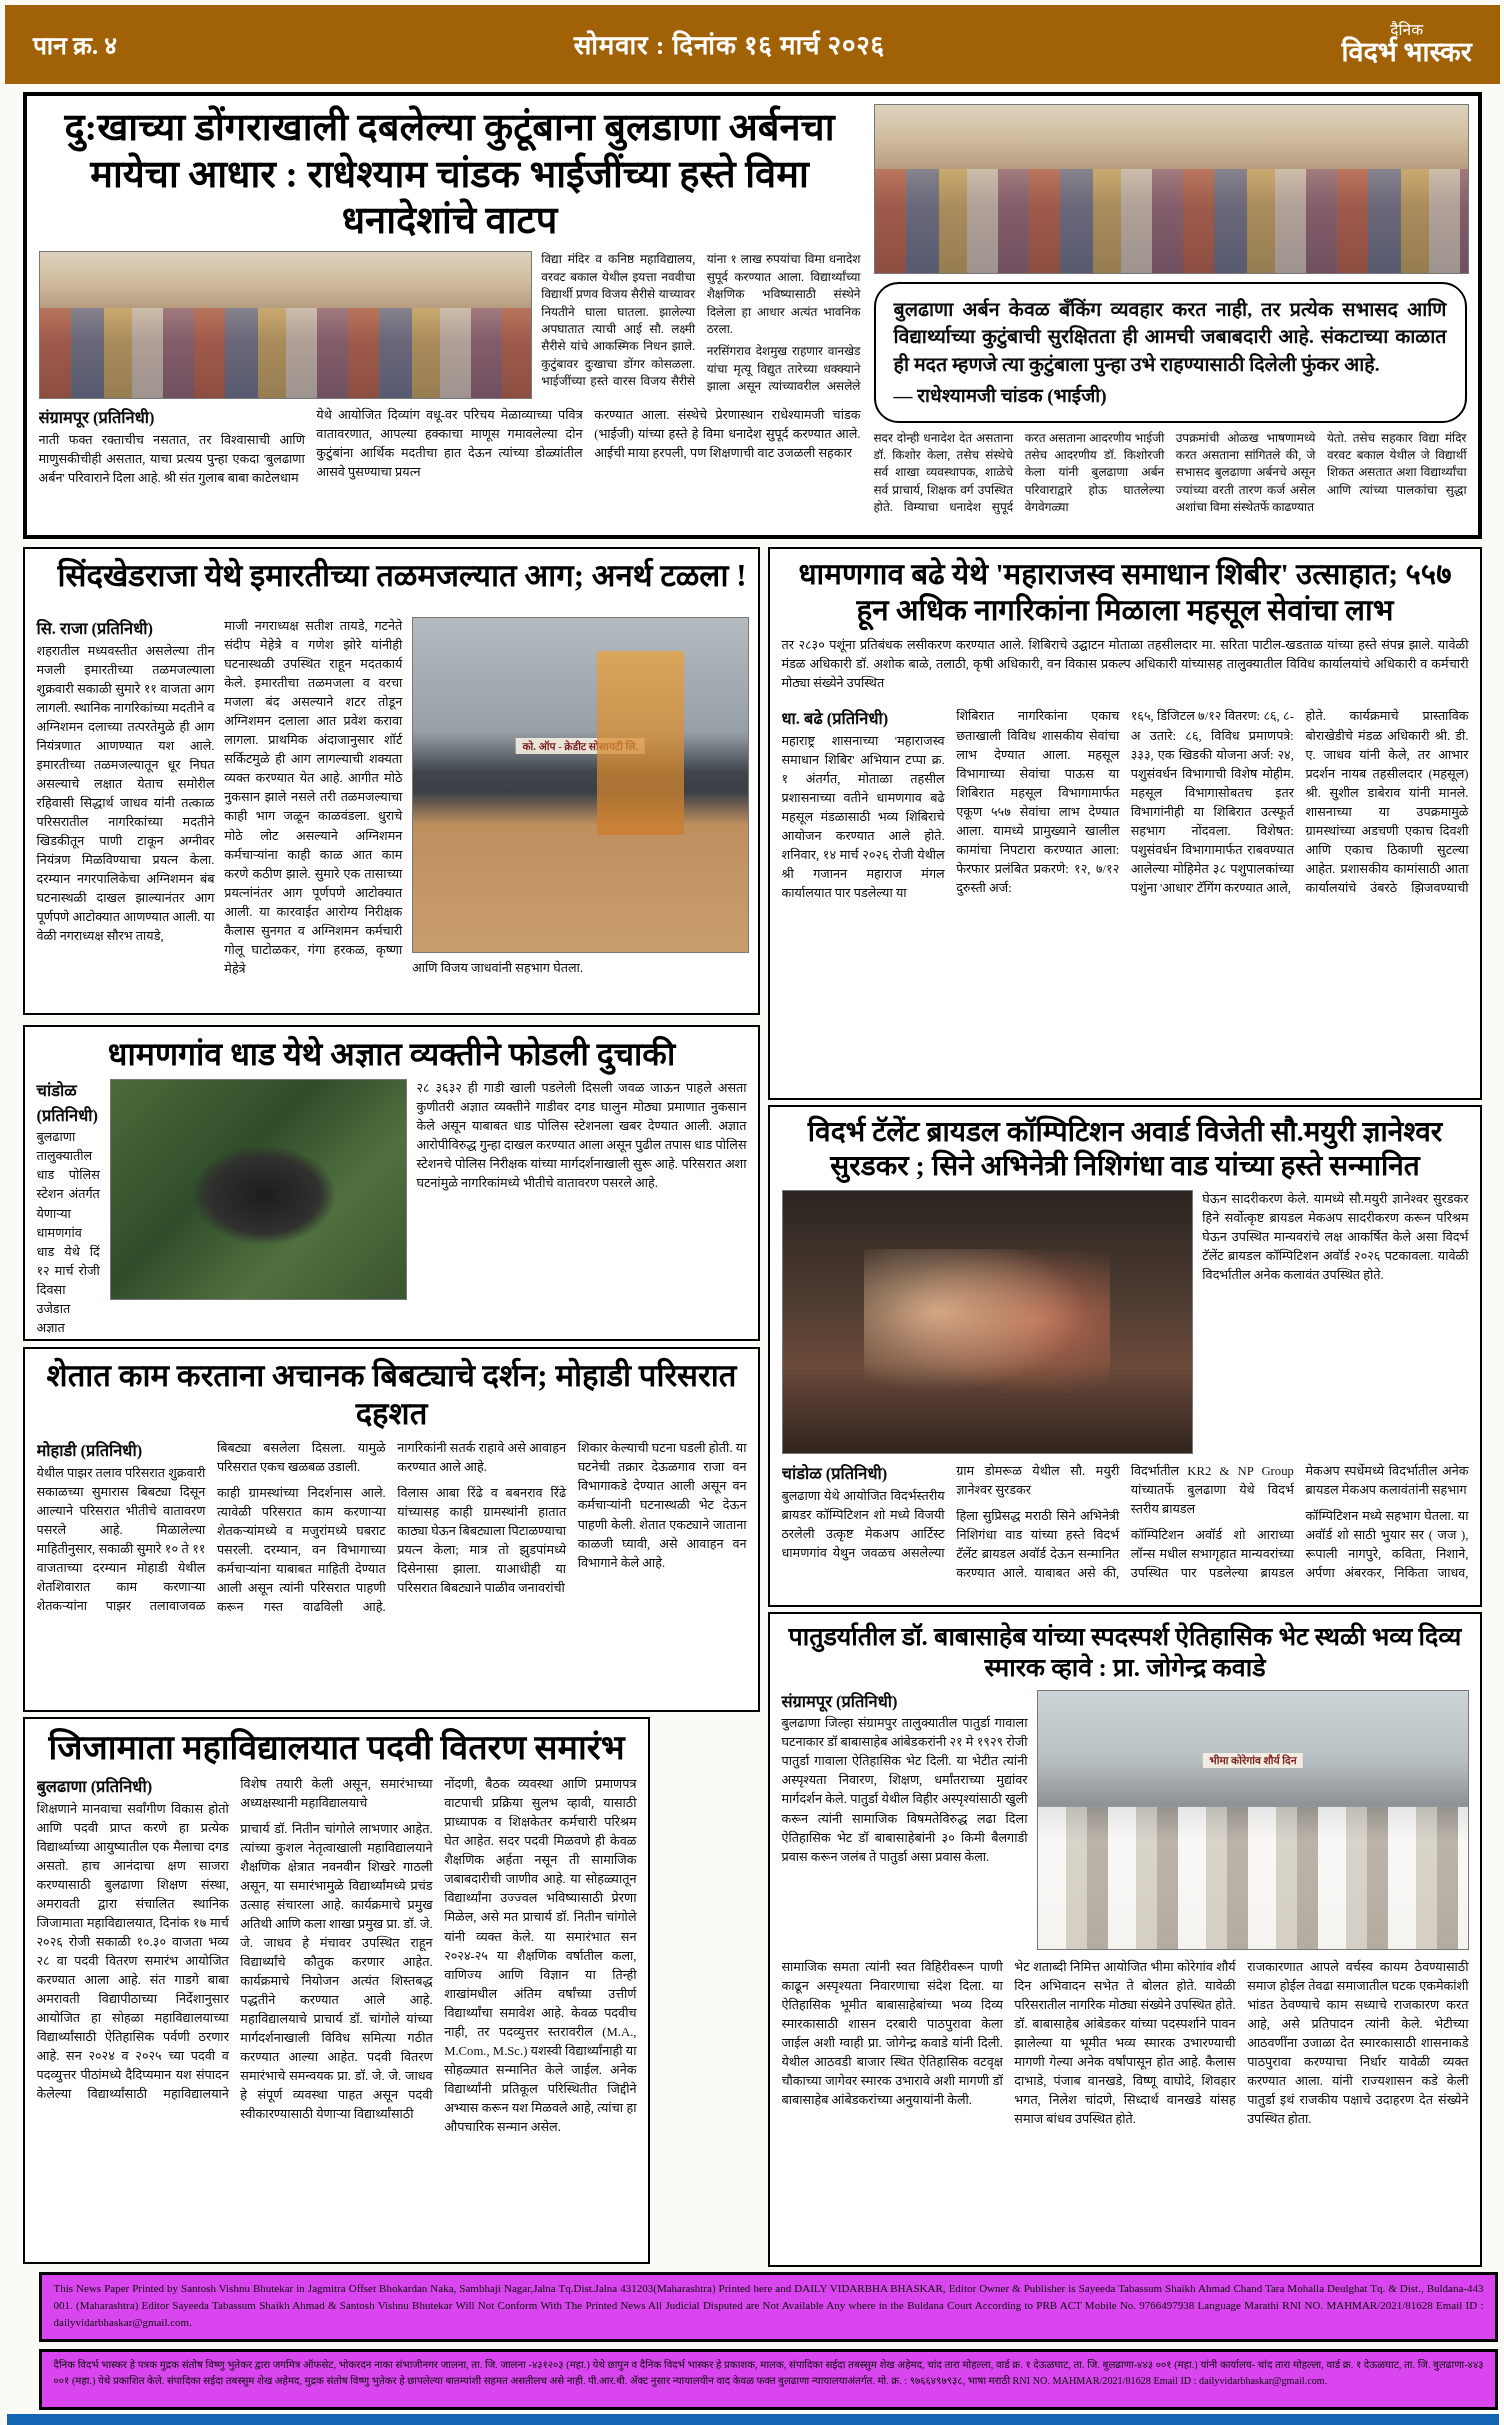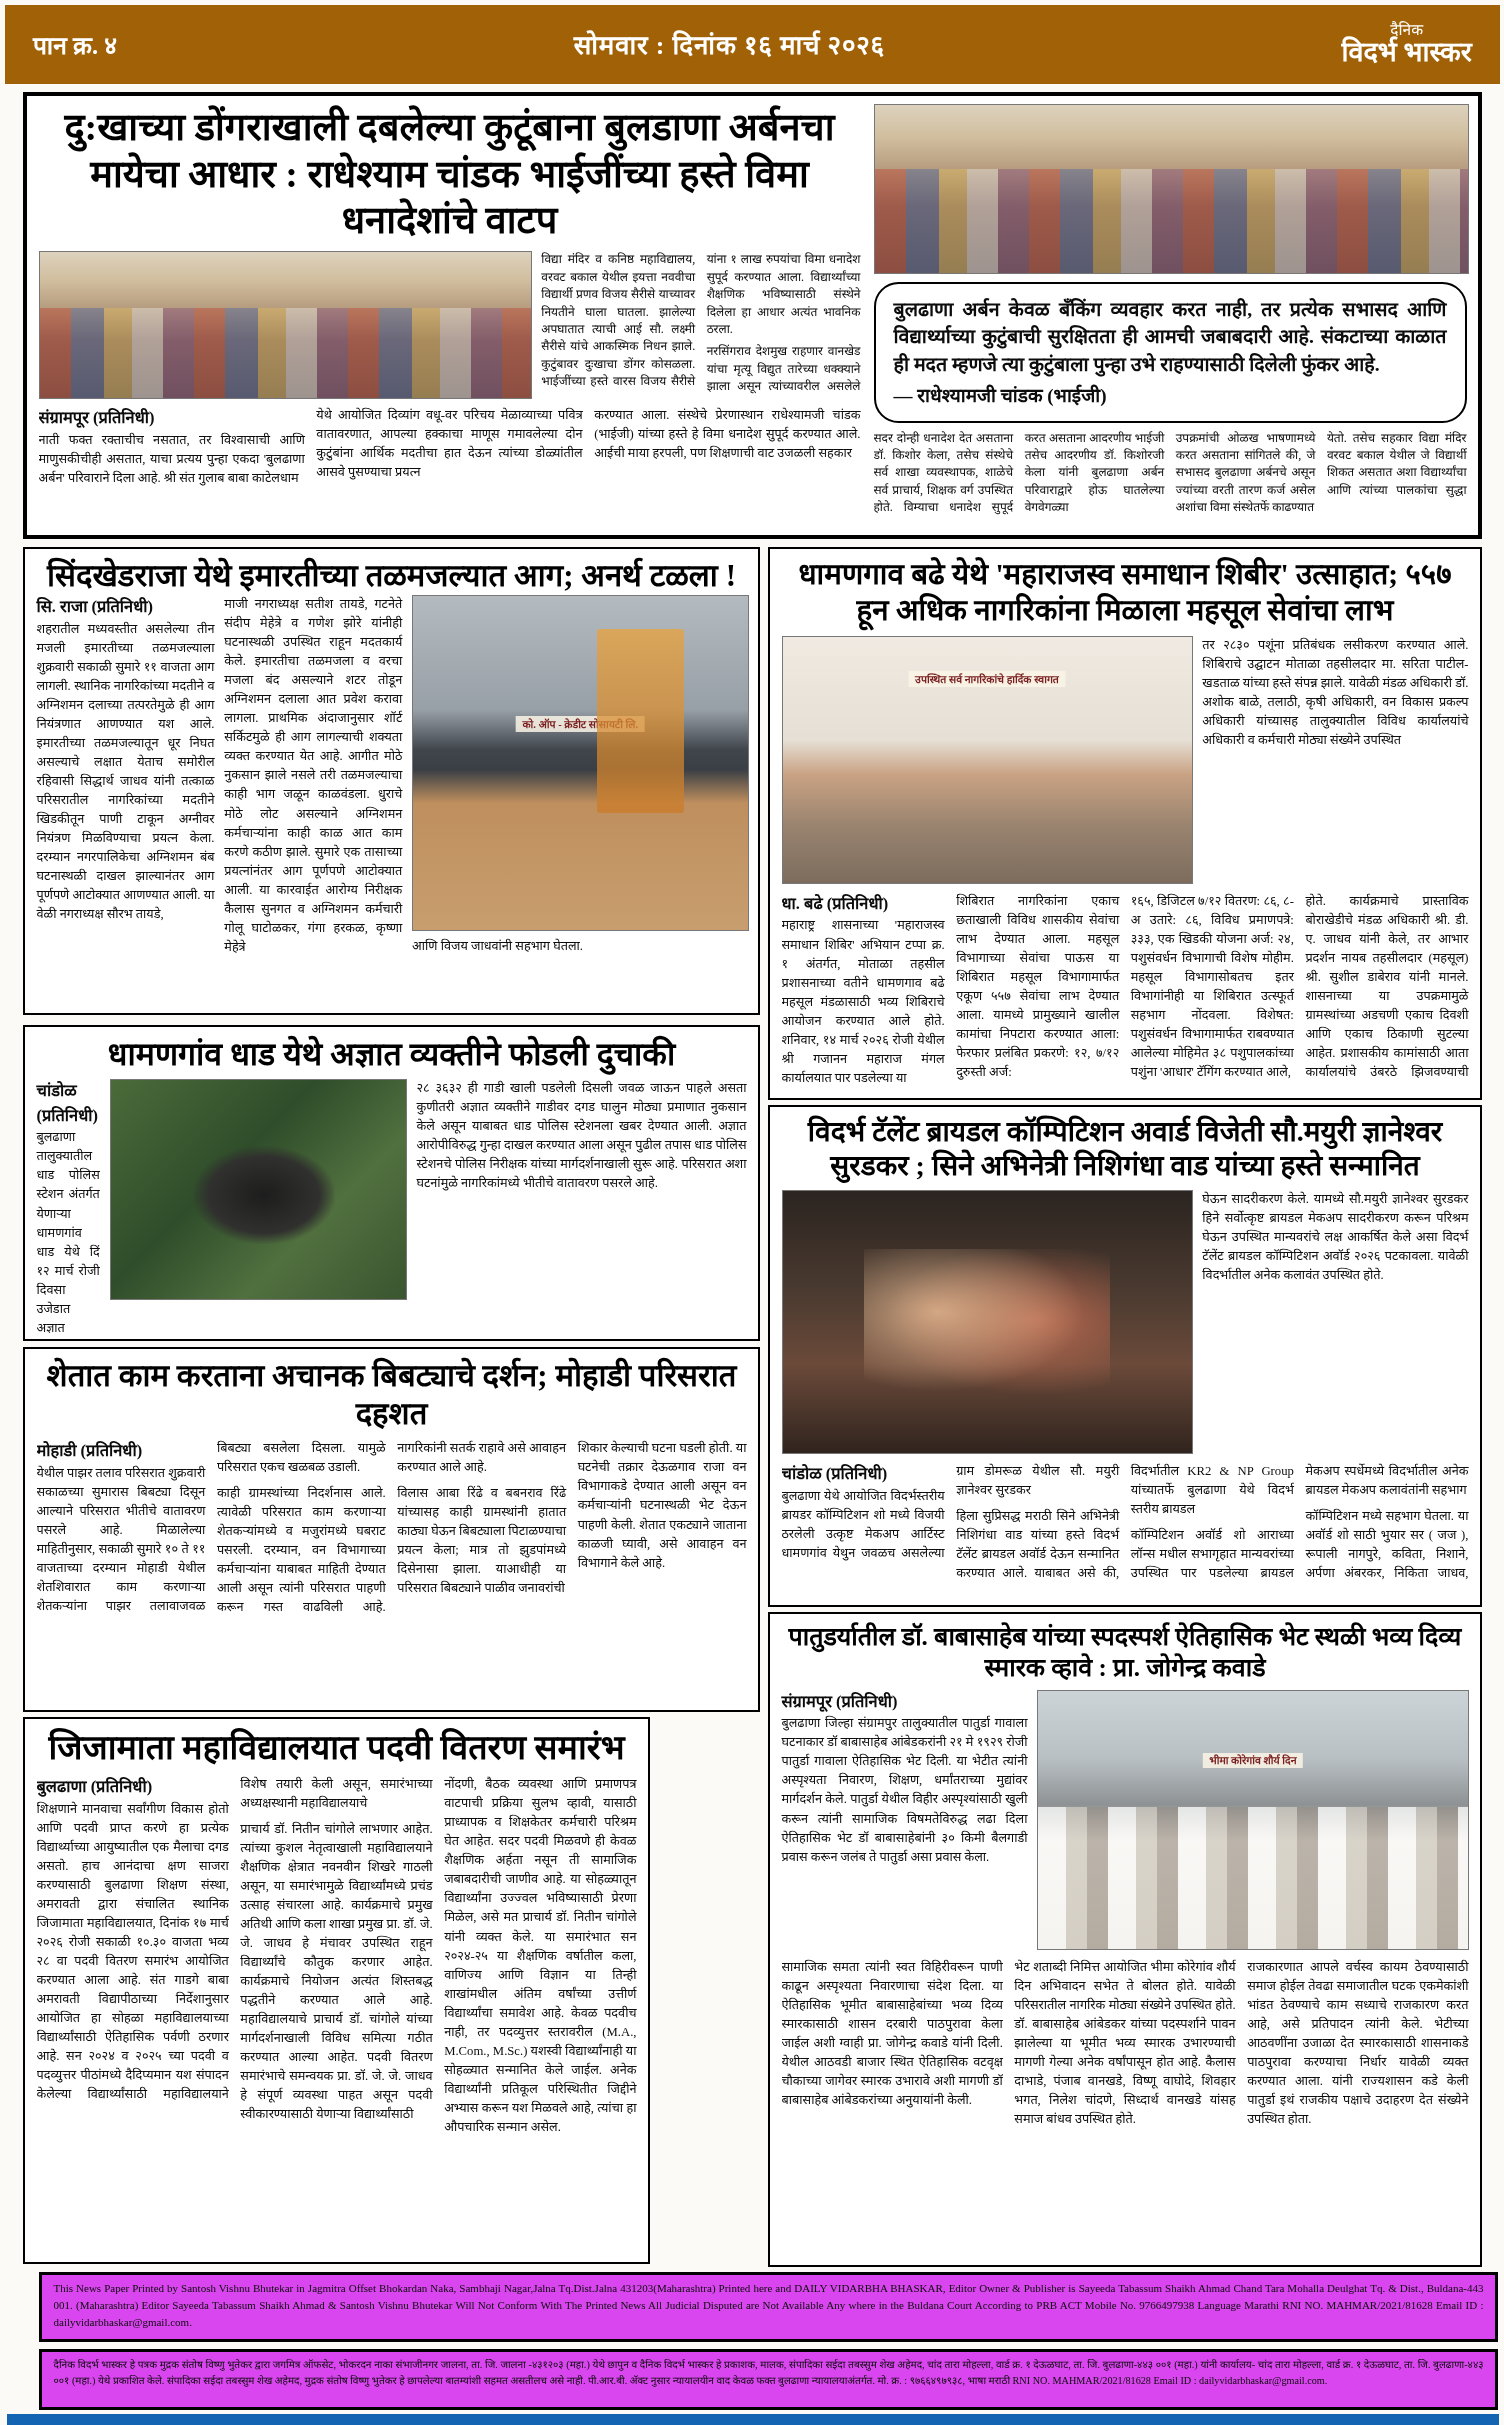--- a/index.html
+++ b/index.html
@@ -54,21 +54,21 @@
   
   .footbox{position:absolute;left:39px;width:1459px;border:3.3px solid #000;background:#d946ef;
            box-sizing:border-box;padding:4.9px 11.5px;overflow:hidden;}
   .footbox p{margin:0;font-size:11px;line-height:1.55;text-align:justify;}
   .bottombar{position:absolute;top:2414px;left:6.5px;width:1492px;height:11.5px;background:#1464b4;}
   
   .lead{top:92px;left:23px;width:1459px;height:447px;border-width:4.1px;}
   .lead-grid{display:grid;grid-template-columns:822px 1fr;column-gap:13px;height:100%;}
   .lead .headline{font-size:38px;}
   .fire{top:547px;left:23px;width:737px;height:468px;}
-  .fire .headline{font-size:31px;margin-bottom:0;}
+  .fire .headline{font-size:31px;margin-bottom:22px;text-align:right;}
   .shibir{top:547px;left:768px;width:714px;height:553px;}
   .shibir .headline{font-size:29.5px;margin-bottom:6.5px;}
   .bike{top:1025px;left:23px;width:737px;height:316px;}
   .bike .headline{font-size:32px;margin-bottom:4.9px;}
   .bridal{top:1105px;left:768px;width:714px;height:502px;}
   .bridal .headline{font-size:28px;margin-bottom:6.5px;}
   .leopard{top:1347px;left:23px;width:737px;height:365px;}
   .leopard .headline{font-size:31px;margin-bottom:6.5px;}
   .degree{top:1717px;left:23px;width:627px;height:547px;}
   .degree .headline{font-size:34px;margin-bottom:6.5px;}
@@ -139,23 +139,20 @@
           <span class="plabel" style="top:36%;">को. ऑप - क्रेडीट सोसायटी लि.</span>
         </div>
         <p style="font-size:12.7px;margin:4.9px 0 0;">आणि विजय जाधवांनी सहभाग घेतला.</p>
       </div>
     </div>
   </div>
 
   <div class="box shibir">
     <div class="headline">धामणगाव बढे येथे 'महाराजस्व समाधान शिबीर' उत्साहात; ५५७ हून अधिक नागरिकांना मिळाला महसूल सेवांचा लाभ</div>
     <div class="row">
-      <div class="photo shibirpic" style="width:409px;height:246px;flex:0 0 auto;">
-        <span class="plabel" style="top:14%;">उपस्थित सर्व नागरिकांचे हार्दिक स्वागत</span>
-      </div>
       <div class="bodytext" style="flex:1 1 auto;">
         <p>तर २८३० पशूंना प्रतिबंधक लसीकरण करण्यात आले. शिबिराचे उद्घाटन मोताळा तहसीलदार मा. सरिता पाटील-खडताळ यांच्या हस्ते संपन्न झाले. यावेळी मंडळ अधिकारी डॉ. अशोक बाळे, तलाठी, कृषी अधिकारी, वन विकास प्रकल्प अधिकारी यांच्यासह तालुक्यातील विविध कार्यालयांचे अधिकारी व कर्मचारी मोठ्या संख्येने उपस्थित</p>
       </div>
     </div>
     <div class="bodytext cols4" style="margin-top:8.2px;height:200px;">
       <p><span class="byline">धा. बढे (प्रतिनिधी)</span><br>
          <span>महाराष्ट्र शासनाच्या 'महाराजस्व समाधान शिबिर' अभियान टप्पा क्र. १ अंतर्गत, मोताळा तहसील प्रशासनाच्या वतीने धामणगाव बढे महसूल मंडळासाठी भव्य शिबिराचे आयोजन करण्यात आले होते. शनिवार, १४ मार्च २०२६ रोजी येथील श्री गजानन महाराज मंगल कार्यालयात पार पडलेल्या या</span></p>
       <p>शिबिरात नागरिकांना एकाच छताखाली विविध शासकीय सेवांचा लाभ देण्यात आला. महसूल विभागाच्या सेवांचा पाऊस या शिबिरात महसूल विभागामार्फत एकूण ५५७ सेवांचा लाभ देण्यात आला. यामध्ये प्रामुख्याने खालील कामांचा निपटारा करण्यात आला: फेरफार प्रलंबित प्रकरणे: १२, ७/१२ दुरुस्ती अर्ज:</p>
       <p>१६५, डिजिटल ७/१२ वितरण: ८६, ८-अ उतारे: ८६, विविध प्रमाणपत्रे: ३३३, एक खिडकी योजना अर्ज: २४, पशुसंवर्धन विभागाची विशेष मोहीम. महसूल विभागासोबतच इतर विभागांनीही या शिबिरात उत्स्फूर्त सहभाग नोंदवला. विशेषत: पशुसंवर्धन विभागामार्फत राबवण्यात आलेल्या मोहिमेत ३८ पशुपालकांच्या पशुंना 'आधार' टॅगिंग करण्यात आले,</p>
       <p>होते. कार्यक्रमाचे प्रास्ताविक बोराखेडीचे मंडळ अधिकारी श्री. डी. ए. जाधव यांनी केले, तर आभार प्रदर्शन नायब तहसीलदार (महसूल) श्री. सुशील डाबेराव यांनी मानले. शासनाच्या या उपक्रमामुळे ग्रामस्थांच्या अडचणी एकाच दिवशी आणि एकाच ठिकाणी सुटल्या आहेत. प्रशासकीय कामांसाठी आता कार्यालयांचे उंबरठे झिजवण्याची गरज उरली नाही, अशा भावना लाभार्थ्यांनी यावेळी व्यक्त केल्या.</p>

